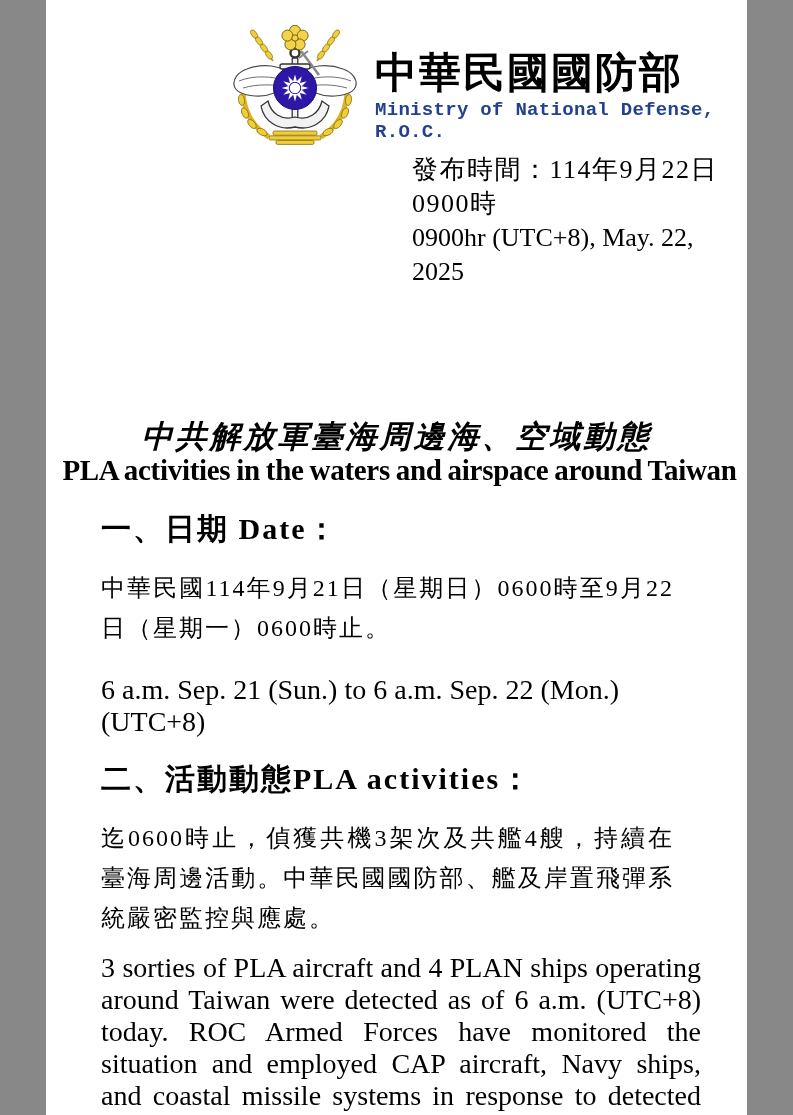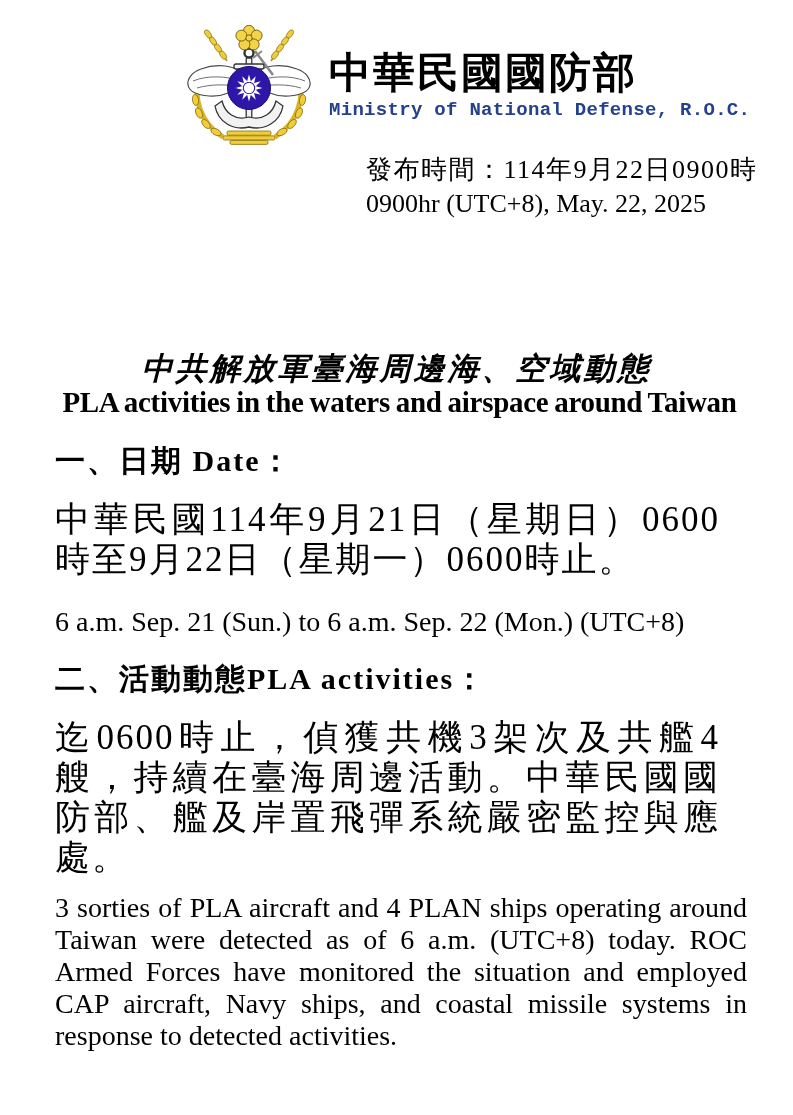--- a/index.html
+++ b/index.html
@@ -1,19 +1,19 @@
 <!DOCTYPE html>
 <html><head>
 <meta charset="utf-8">
 <style>
   * { margin: 0; padding: 0; box-sizing: border-box; }
   html, body { background: #888; }
   .page {
     position: relative;
-    width: 793px;
+    width: 701px;
     height: 1115px;
     margin: 0 auto;
     background: #ffffff;
     color: #000;
     font-family: "Liberation Serif", "DejaVu Serif", serif;
     overflow: hidden;
   }
   
   .logo-row {
     display: flex;
@@ -64,21 +64,21 @@
     margin: 0 46px 0 55px;
     font-size: 30px;
     font-weight: bold;
     letter-spacing: 2px;
     line-height: 38px;
   }
   .heading-1 { margin-top: 24px; }
   .heading-2 { margin-top: 22px; }
   p.body-zh {
     margin: 20px 73px 0 55px;
-    font-size: 35px;
+    font-size: 24px;
     letter-spacing: 2px;
     line-height: 40px;
     text-align: justify;
   }
   p.body-en {
     margin: 0 46px 0 55px;
     font-size: 28px;
     line-height: 32px;
     text-align: justify;
   }

